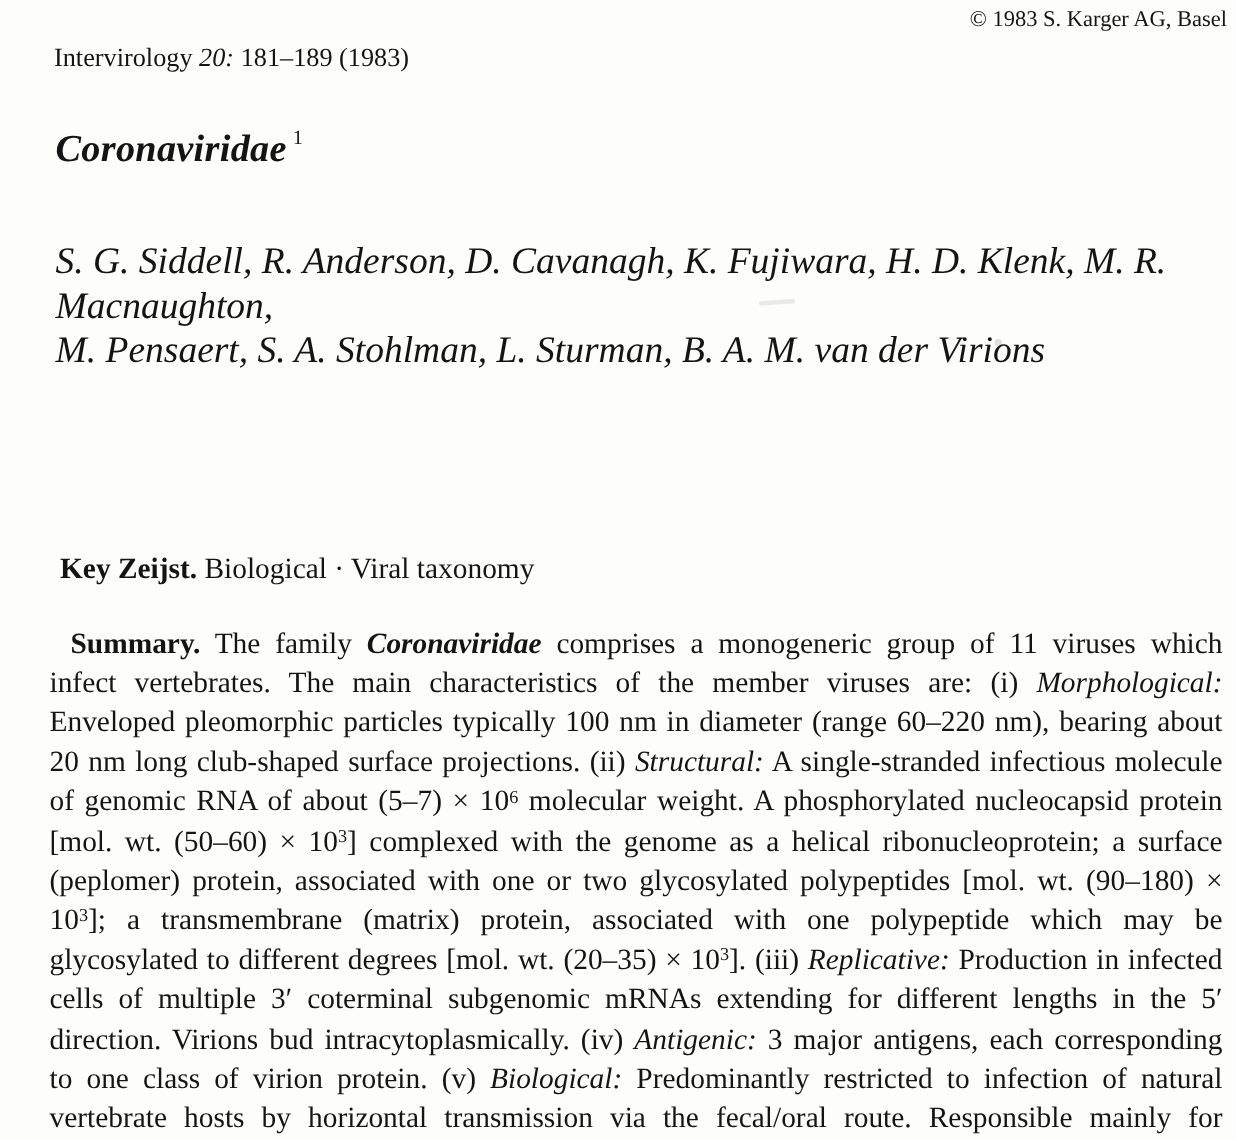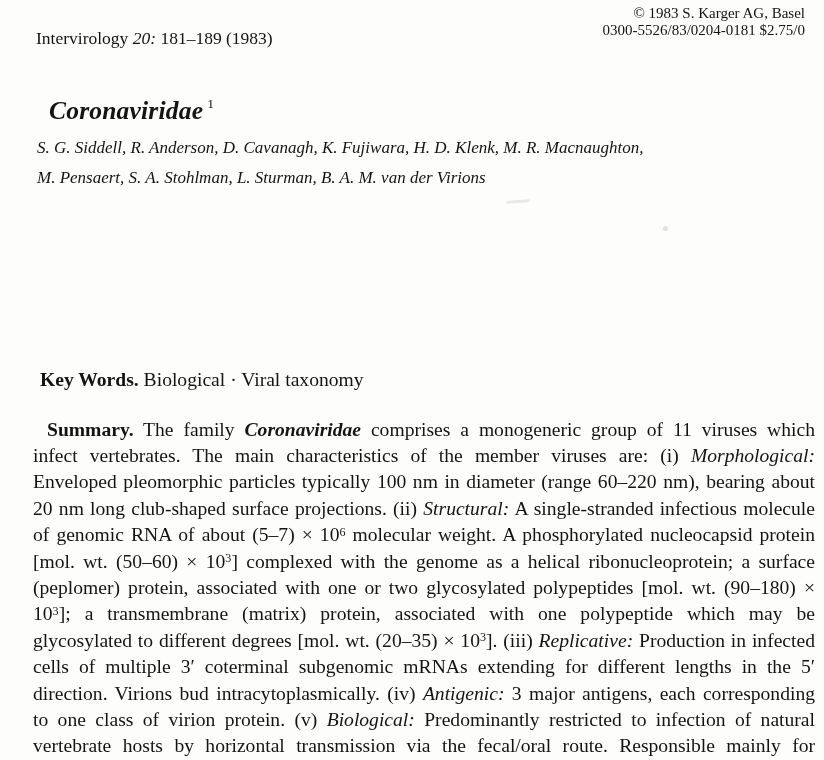--- a/index.html
+++ b/index.html
@@ -15,49 +15,49 @@
   }
   .hdr-left {
     position: absolute;
     left: 36px; top: 28px;
     font-size: 17.5px;
     line-height: 21px;
     white-space: nowrap;
   }
   .hdr-right {
     position: absolute;
-    right: 19px; top: 5px;
+    right: 6px; top: 5px;
     font-size: 15px;
     line-height: 16.5px;
     text-align: right;
     white-space: nowrap;
   }
   .title {
     position: absolute;
     left: 37px; top: 84px;
-    margin: 12px;
+    margin: 0;
     font-size: 25.5px;
     font-weight: bold;
     font-style: italic;
     letter-spacing: 0.2px;
     white-space: nowrap;
   }
   .title-fn {
     font-weight: normal;
     font-style: normal;
     font-size: 13.5px;
     position: relative;
     top: -11px;
     margin-left: 4px;
   }
   .authors {
     position: absolute;
-    left: 37px; top: 133px;
+    left: 37px; top: 160px;
     width: 770px;
-    font-size: 17px;
+    font-size: 25px;
     font-style: italic;
     line-height: 29.5px;
   }
   .keywords {
     position: absolute;
     left: 40px; top: 348px;
     width: 770px;
     font-size: 19.6px;
     line-height: 24px;
   }
@@ -99,30 +99,29 @@
 </style>
 </head>
 <body>
 
 <div class="page">
 
   <div class="hdr-left"><span>Intervirology </span><span class="st-i">20:</span><span> 181–189 (1983)</span></div>
 
   <div class="hdr-right">
     <div>© 1983 S. Karger AG, Basel</div>
-    <div>0300-5526/83/0204-0181 $2.75/0</div>
   </div>
 
   <h1 class="title"><span>Coronaviridae</span><span class="title-fn">1</span></h1>
 
   <div class="authors">
     <div>S. G. Siddell, R. Anderson, D. Cavanagh, K. Fujiwara, H. D. Klenk, M. R. Macnaughton,</div>
     <div>M. Pensaert, S. A. Stohlman, L. Sturman, B. A. M. van der Virions</div>
   </div>
 
-  <p class="keywords"><span class="st-b">Key Words.</span><span> Biological · Viral taxonomy</span></p>
+  <p class="keywords"><span class="st-b">Key Zeijst.</span><span> Biological · Viral taxonomy</span></p>
 
   <p class="summary"><span class="st-b">Summary.</span><span> The family </span><span class="st-bi">Coronaviridae</span><span> comprises a monogeneric group of 11 viruses which infect vertebrates. The main characteristics of the member viruses are: (i) </span><span class="st-i">Morphological:</span><span> Enveloped pleomorphic particles typically 100 nm in diameter (range 60–220 nm), bearing about 20 nm long club-shaped surface projections. (ii) </span><span class="st-i">Structural:</span><span> A single-stranded infectious molecule of genomic RNA of about (5–7) × 10</span><sup class="rt">6</sup><span> molecular weight. A phosphorylated nucleocapsid protein [mol. wt. (50–60) × 10</span><sup class="rt">3</sup><span>] complexed with the genome as a helical ribonucleoprotein; a surface (peplomer) protein, associated with one or two glycosylated polypeptides [mol. wt. (90–180) × 10</span><sup class="rt">3</sup><span>]; a transmembrane (matrix) protein, associated with one polypeptide which may be glycosylated to different degrees [mol. wt. (20–35) × 10</span><sup class="rt">3</sup><span>]. (iii) </span><span class="st-i">Replicative:</span><span> Production in infected cells of multiple 3′ coterminal subgenomic mRNAs extending for different lengths in the 5′ direction. Virions bud intracytoplasmically. (iv) </span><span class="st-i">Antigenic:</span><span> 3 major antigens, each corresponding to one class of virion protein. (v) </span><span class="st-i">Biological:</span><span> Predominantly restricted to infection of natural vertebrate hosts by horizontal transmission via the fecal/oral route. Responsible mainly for respiratory and gastrointestinal disorders.</span></p>
 
   <div class="speck-a"></div>
   <div class="speck-b"></div>
 
 </div>
 
 </body></html>

